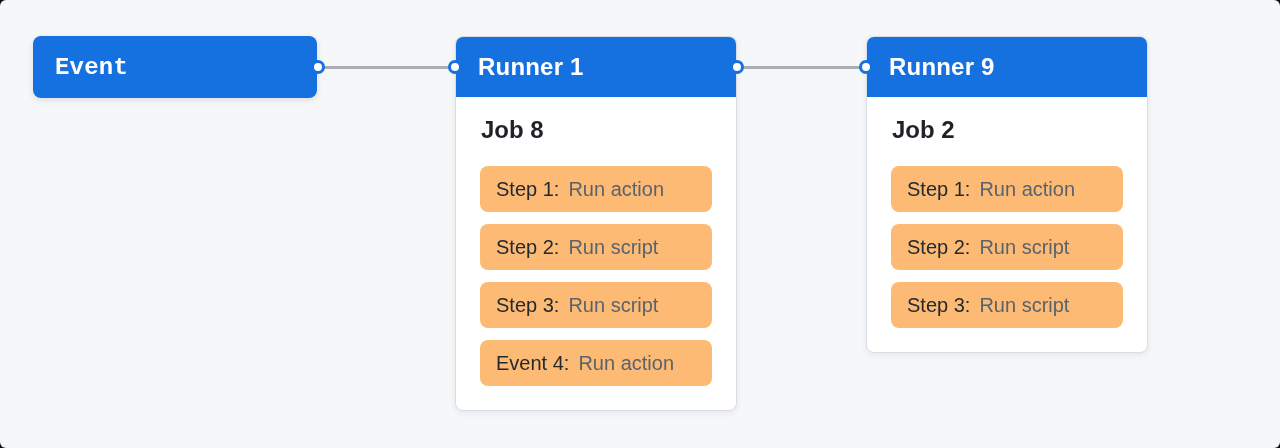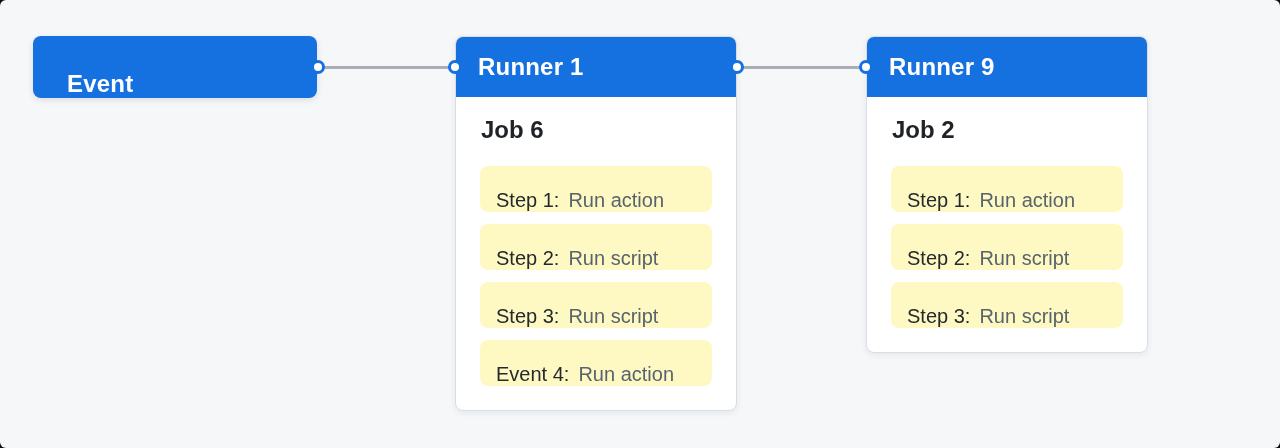--- a/index.html
+++ b/index.html
@@ -19,24 +19,25 @@
   
   .event-node {
     position: absolute;
     left: 33px;
     top: 36px;
     width: 284px;
     height: 62px;
     background: var(--accent);
     border-radius: 8px;
     display: flex;
-    align-items: flex-end;
-    padding-left: 34px;
+    align-items: center;
+    padding-left: 22px;
     box-sizing: border-box;
     box-shadow: 0 2px 6px rgba(31, 35, 40, 0.12);
+    font-family: Liberation Mono, monospace;
   }
   .node-title {
     color: #ffffff;
     font-size: 24px;
     font-weight: 700;
     letter-spacing: 0.2px;
   }
   
   .runner-card {
     position: absolute;
@@ -66,24 +67,24 @@
   }
   .job-title {
     font-size: 24px;
     font-weight: 700;
     color: #1f2328;
     margin: 0 0 22px 1px;
     line-height: 28px;
   }
   .step-row {
     height: 46px;
-    background: #fef9c3;
+    background: #fdba74;
     border-radius: 8px;
     display: flex;
-    align-items: flex-end;
+    align-items: center;
     padding-left: 16px;
     box-sizing: border-box;
     margin-bottom: 12px;
     font-size: 20px;
   }
   .step-row:last-child { margin-bottom: 0; }
   .step-label {
     color: #24292f;
     margin-right: 9px;
   }
@@ -128,21 +129,21 @@
 
   <div class="connector-line line-1"></div>
 
   <div class="connector-line line-2"></div>
 
   <div class="runner-card first">
     <div class="runner-header">
       <span class="node-title">Runner 1</span>
     </div>
     <div class="runner-body">
-      <div class="job-title">Job 6</div>
+      <div class="job-title">Job 8</div>
       <div class="step-row">
         <span class="step-label">Step 1:</span>
         <span class="step-value">Run action</span>
       </div>
       <div class="step-row">
         <span class="step-label">Step 2:</span>
         <span class="step-value">Run script</span>
       </div>
       <div class="step-row">
         <span class="step-label">Step 3:</span>

